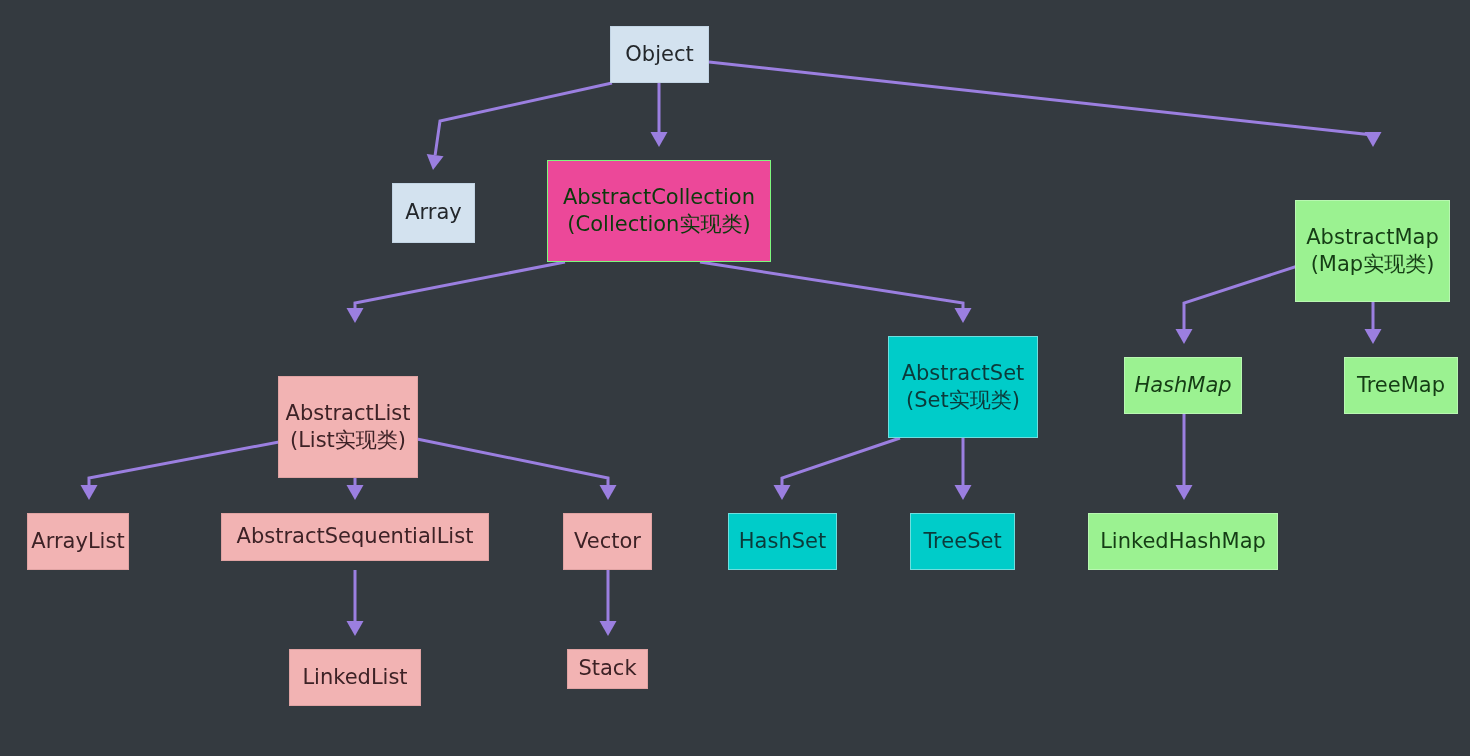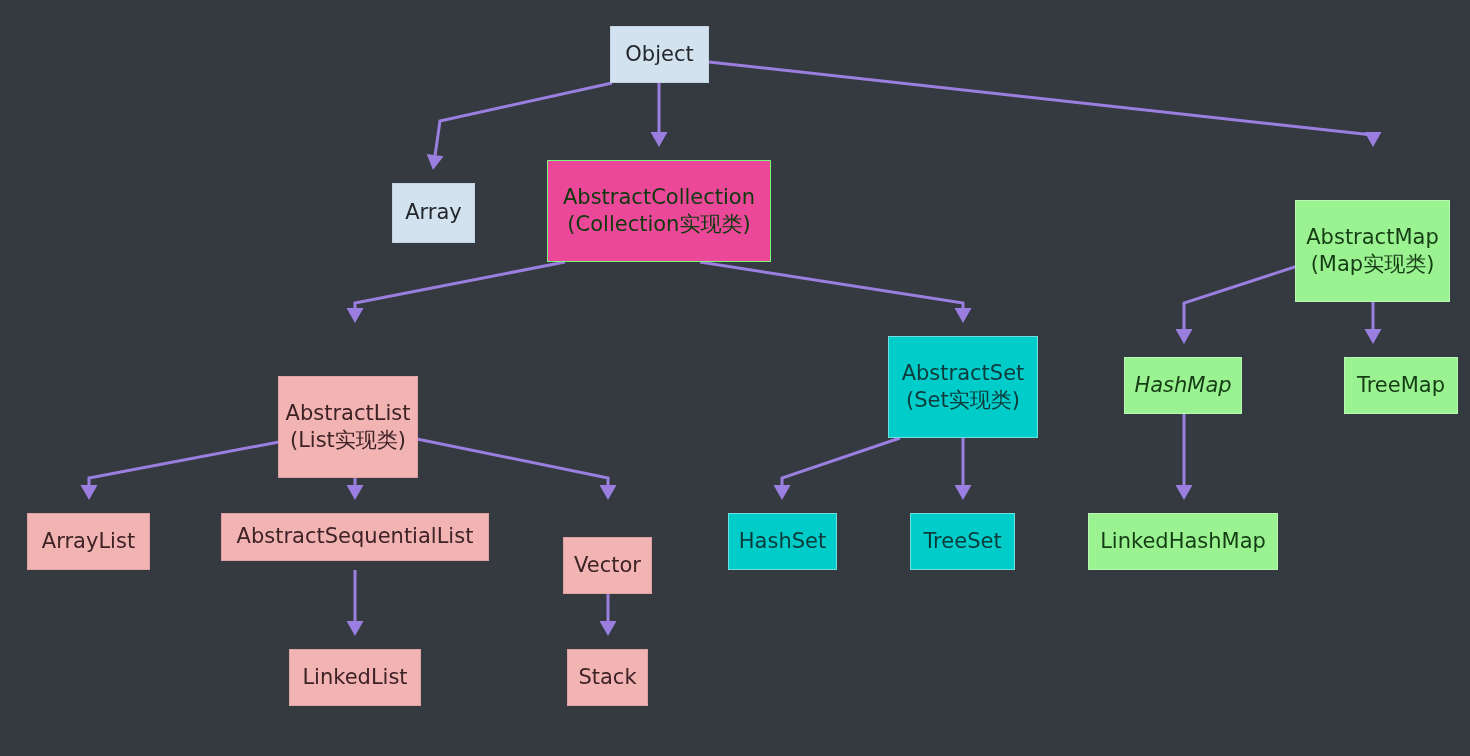--- a/index.html
+++ b/index.html
@@ -156,39 +156,39 @@
       <div class="node pal-teal" style="left: 888px; top: 336px; width: 150px; height: 102px;">
         <span>AbstractSet</span>
         <span class="line2">(Set实现类)</span>
       </div>
       <div class="node pal-lightgreen" style="left: 1124px; top: 357px; width: 118px; height: 57px; font-style: italic;">
         <span>HashMap</span>
       </div>
       <div class="node pal-lightgreen" style="left: 1316px; top: 357px; width: 114px; height: 57px; margin-left: 28px;">
         <span>TreeMap</span>
       </div>
-      <div class="node pal-pink" style="left: 27px; top: 513px; width: 123px; height: 57px;">
+      <div class="node pal-pink" style="left: 27px; top: 513px; width: 102px; height: 57px;">
         <span>ArrayList</span>
       </div>
       <div class="node pal-pink" style="left: 221px; top: 513px; width: 268px; height: 48px;">
         <span>AbstractSequentialList</span>
       </div>
-      <div class="node pal-pink" style="left: 563px; top: 513px; width: 89px; height: 57px; margin-top: 24px;">
+      <div class="node pal-pink" style="left: 563px; top: 513px; width: 89px; height: 57px;">
         <span>Vector</span>
       </div>
       <div class="node pal-teal" style="left: 728px; top: 513px; width: 109px; height: 57px;">
         <span>HashSet</span>
       </div>
       <div class="node pal-teal" style="left: 910px; top: 513px; width: 105px; height: 57px;">
         <span>TreeSet</span>
       </div>
       <div class="node pal-lightgreen" style="left: 1088px; top: 513px; width: 190px; height: 57px;">
         <span>LinkedHashMap</span>
       </div>
       <div class="node pal-pink" style="left: 289px; top: 649px; width: 132px; height: 57px;">
         <span>LinkedList</span>
       </div>
-      <div class="node pal-pink" style="left: 567px; top: 649px; width: 81px; height: 57px;">
+      <div class="node pal-pink" style="left: 567px; top: 649px; width: 81px; height: 40px;">
         <span>Stack</span>
       </div>
     </div>
 
 </div>
 
 </body></html>

